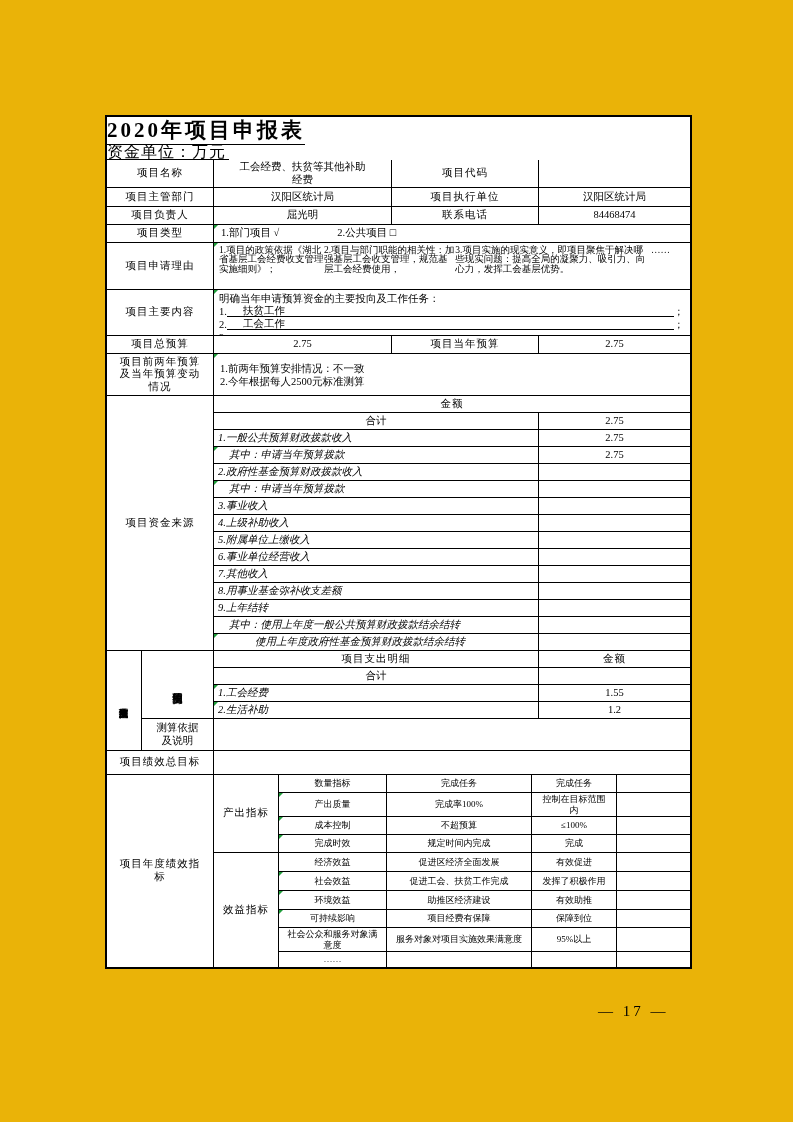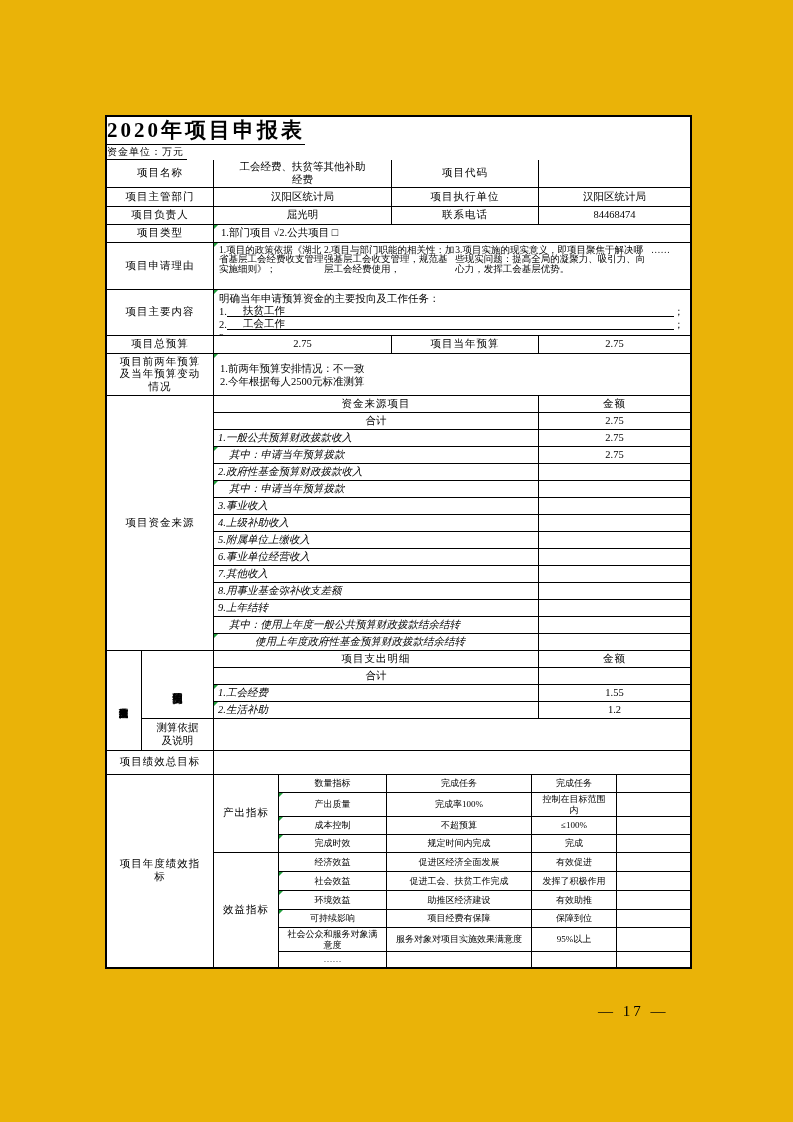--- a/index.html
+++ b/index.html
@@ -26,22 +26,22 @@
   .k2{flex:0 0 108px;width:108px;}
   .k3{flex:0 0 145px;width:145px;}
   .k4{flex:0 0 85px;width:85px;}
   .k1col{flex:0 0 65px;width:65px;display:flex;flex-direction:column;font-family:Liberation Mono, monospace;}
   .lab{letter-spacing:1px;padding:0 12px;}
   .tl{justify-content:flex-start;text-align:left;padding:1px 4px;font-style:italic;}
   .in1{padding-left:15px;}
   .in2{padding-left:41px;}
   .sm{font-size:9px;letter-spacing:0;}
   .title{font-size:21px;font-weight:bold;letter-spacing:3px;}
-  .unit{justify-content:flex-end;font-size:10px;padding-right:3px;letter-spacing:1px;}
-  .typeval{justify-content:flex-start;padding-left:7px;}
+  .unit{justify-content:flex-end;font-size:16px;padding-right:3px;letter-spacing:1px;}
+  .typeval{justify-content:flex-start;gap:58px;padding-left:7px;}
   .reason{flex-direction:row;align-items:flex-start;justify-content:flex-start;
           text-align:left;font-size:9.5px;line-height:9.4px;padding:3px 20px 2px 5px;}
   .content{flex-direction:column;align-items:stretch;justify-content:flex-start;
            text-align:left;font-size:10.5px;line-height:11px;padding:3px 6px 2px 5px;}
   .blankline{display:flex;align-items:flex-end;margin-top:1px;}
   .bno{flex:0 0 auto;}
   .blank{flex:1 1 auto;border-bottom:1px solid #000;padding-left:16px;min-height:11px;text-align:left;}
   .bend{flex:0 0 auto;}
   .prevval{flex-direction:column;align-items:flex-start;justify-content:center;
            text-align:right;padding:2px 6px;line-height:13px;}
@@ -142,21 +142,20 @@
       <div class="c fx prevval tri">
         <div>1.前两年预算安排情况：不一致</div>
         <div>2.今年根据每人2500元标准测算</div>
       </div>
     </div>
 
     <div class="band">
       <div class="c w1 lab">项目资金来源</div>
       <div class="fx col">
         <div class="r" style="height:17px">
-          <div class="c wi lab">资金来源项目</div>
           <div class="c fx lab">金额</div>
         </div>
         <div class="r" style="height:17px">
           <div class="c wi">合计</div>
           <div class="c fx">2.75</div>
         </div>
         <div class="r" style="height:17px">
           <div class="c wi tl">1.一般公共预算财政拨款收入</div>
           <div class="c fx">2.75</div>
         </div>

